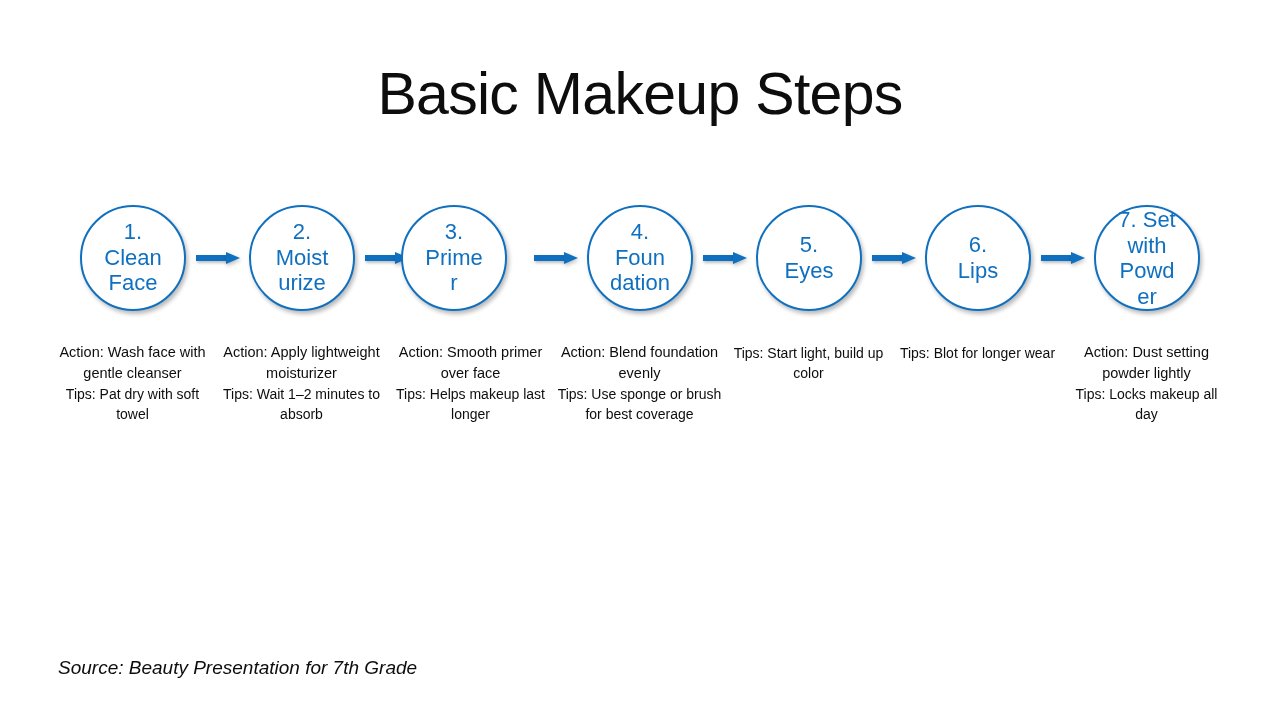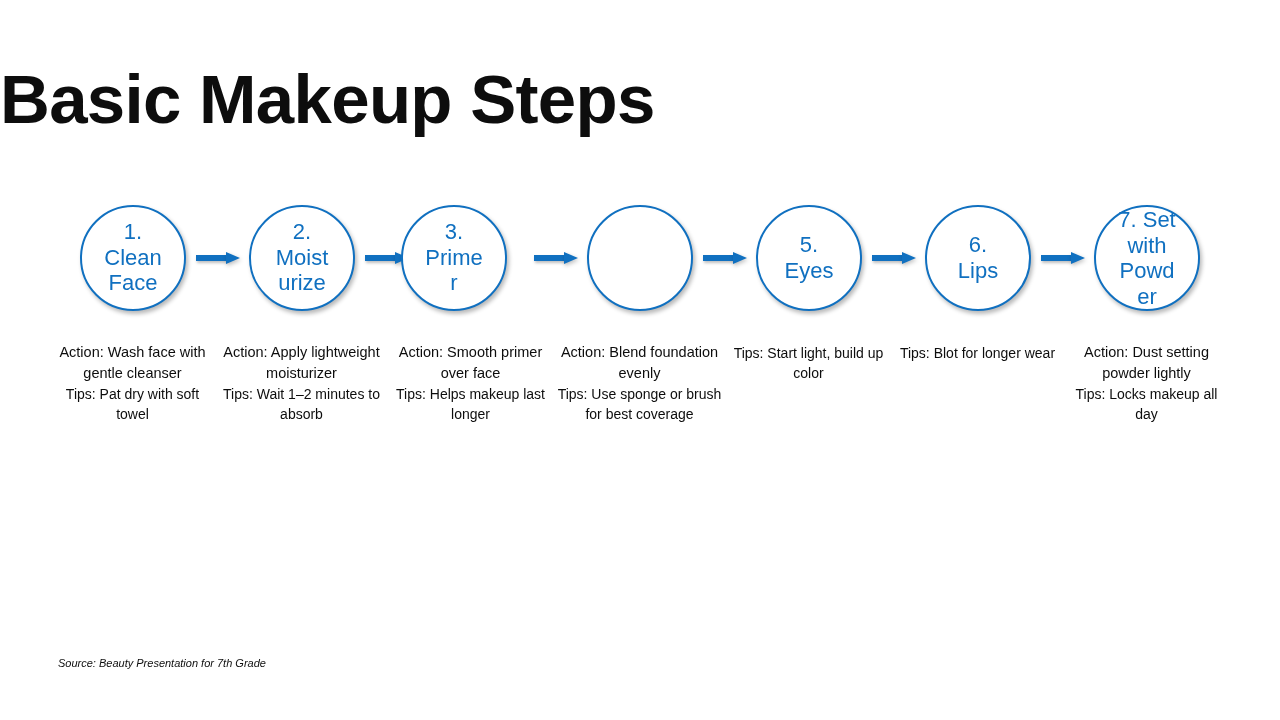--- a/index.html
+++ b/index.html
@@ -15,23 +15,23 @@
     font-family: "Liberation Sans", sans-serif;
     position: relative;
   }
 
   
   #slide-title {
     position: absolute;
     top: 62px;
     left: 0;
     width: 1280px;
-    text-align: left;
-    font-size: 69px;
-    font-weight: 700;
+    text-align: center;
+    font-size: 59px;
+    font-weight: 400;
     letter-spacing: -0.7px;
     color: #0d0d0d;
     line-height: 1.1;
     white-space: nowrap;
   }
 
   
   #flow-row {
     position: absolute;
     top: 205px;
@@ -130,21 +130,21 @@
     color: #0d0d0d;
     font-weight: 400;
     margin-top: 1px;
   }
 
   
   #source-note {
     position: absolute;
     left: 58px;
     top: 657px;
-    font-size: 11px;
+    font-size: 19px;
     font-style: italic;
     color: #0d0d0d;
     white-space: nowrap;
   }
 </style>
 </head>
 <body>
 
 <div id="slide-title">Basic Makeup Steps</div>
 
@@ -168,20 +168,21 @@
     <div class="flow-node" style="left: 321px; text-decoration: underline;">
       <div class="node-circle"></div>
       <div class="node-label">3. Primer</div>
     </div>
     <div class="flow-arrow" style="left: 454px;">
       <div class="arrow-shaft"></div>
       <div class="arrow-head"></div>
     </div>
     <div class="flow-node" style="left: 507px;">
       <div class="node-circle"></div>
+      <div class="node-label">4. Foundation</div>
     </div>
     <div class="flow-arrow" style="left: 623px;">
       <div class="arrow-shaft"></div>
       <div class="arrow-head"></div>
     </div>
     <div class="flow-node" style="left: 676px;">
       <div class="node-circle"></div>
       <div class="node-label">5. Eyes</div>
     </div>
     <div class="flow-arrow" style="left: 792px;">

